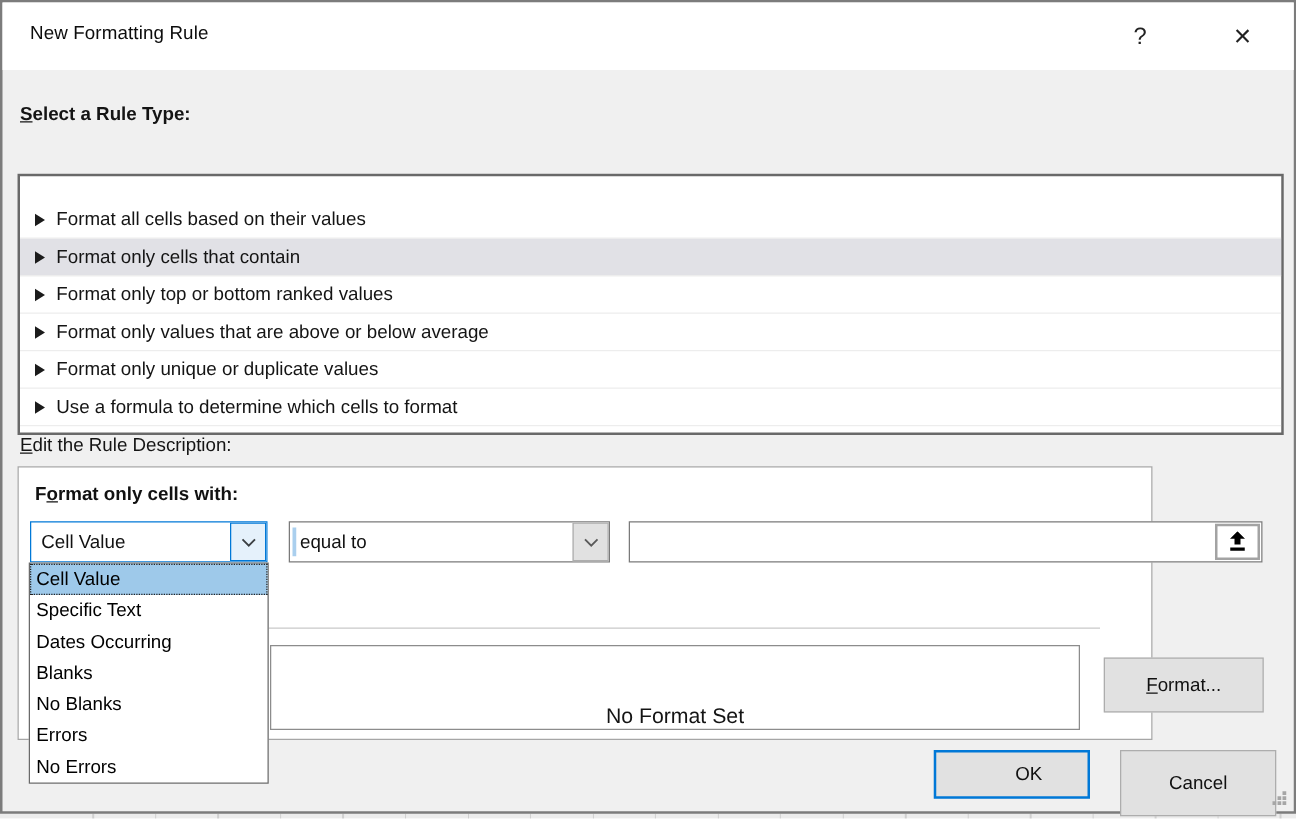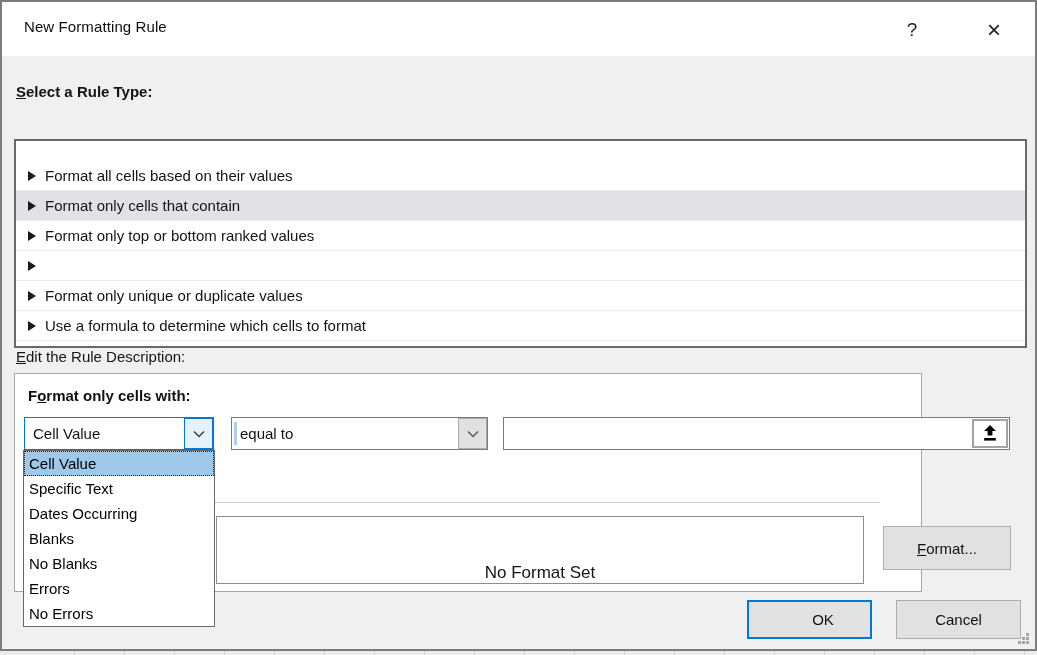--- a/index.html
+++ b/index.html
@@ -95,21 +95,21 @@
     display: flex; align-items: flex-end; justify-content: center;
     font-size: 17px; color: #141414;
   }
   .btn {
     display: flex; align-items: center; justify-content: center;
     background: #e1e1e1; border: 1px solid #adadad; font-size: 15px; color: #111;
     font-family: "Liberation Sans", sans-serif; white-space: nowrap;
   }
   .format-btn { position: absolute; left: 868px; top: 152px; width: 128px; height: 44px; }
   .ok-btn { position: absolute; left: 745px; top: 598px; width: 125px; height: 39px; border: 2px solid #0078d7; padding-left: 27px; }
-  .cancel-btn { position: absolute; left: 894px; top: 598px; width: 125px; height: 39px; }
+  .cancel-btn { position: absolute; left: 894px; top: 598px; width: 125px; height: 53px; }
 
   .grip { position: absolute; right: 5px; bottom: 4px; width: 12px; height: 12px; }
   .grip::after {
     content: ""; position: absolute; left: 0; top: 0; width: 3px; height: 3px; background: transparent;
     box-shadow: 8px 0 0 #a6a6a6, 4px 4px 0 #a6a6a6, 8px 4px 0 #a6a6a6,
                 0 8px 0 #a6a6a6, 4px 8px 0 #a6a6a6, 8px 8px 0 #a6a6a6;
   }
 
   .dropdown {
     position: absolute; left: 21px; top: 448px; width: 192px;
@@ -151,20 +151,21 @@
         <div class="rule-item selected">
           <span class="bullet"></span>
           <span>Format only cells that contain</span>
         </div>
         <div class="rule-item">
           <span class="bullet"></span>
           <span>Format only top or bottom ranked values</span>
         </div>
         <div class="rule-item">
           <span class="bullet"></span>
+          <span>Format only values that are above or below average</span>
         </div>
         <div class="rule-item">
           <span class="bullet"></span>
           <span>Format only unique or duplicate values</span>
         </div>
         <div class="rule-item">
           <span class="bullet"></span>
           <span>Use a formula to determine which cells to format</span>
         </div>
       </div>

